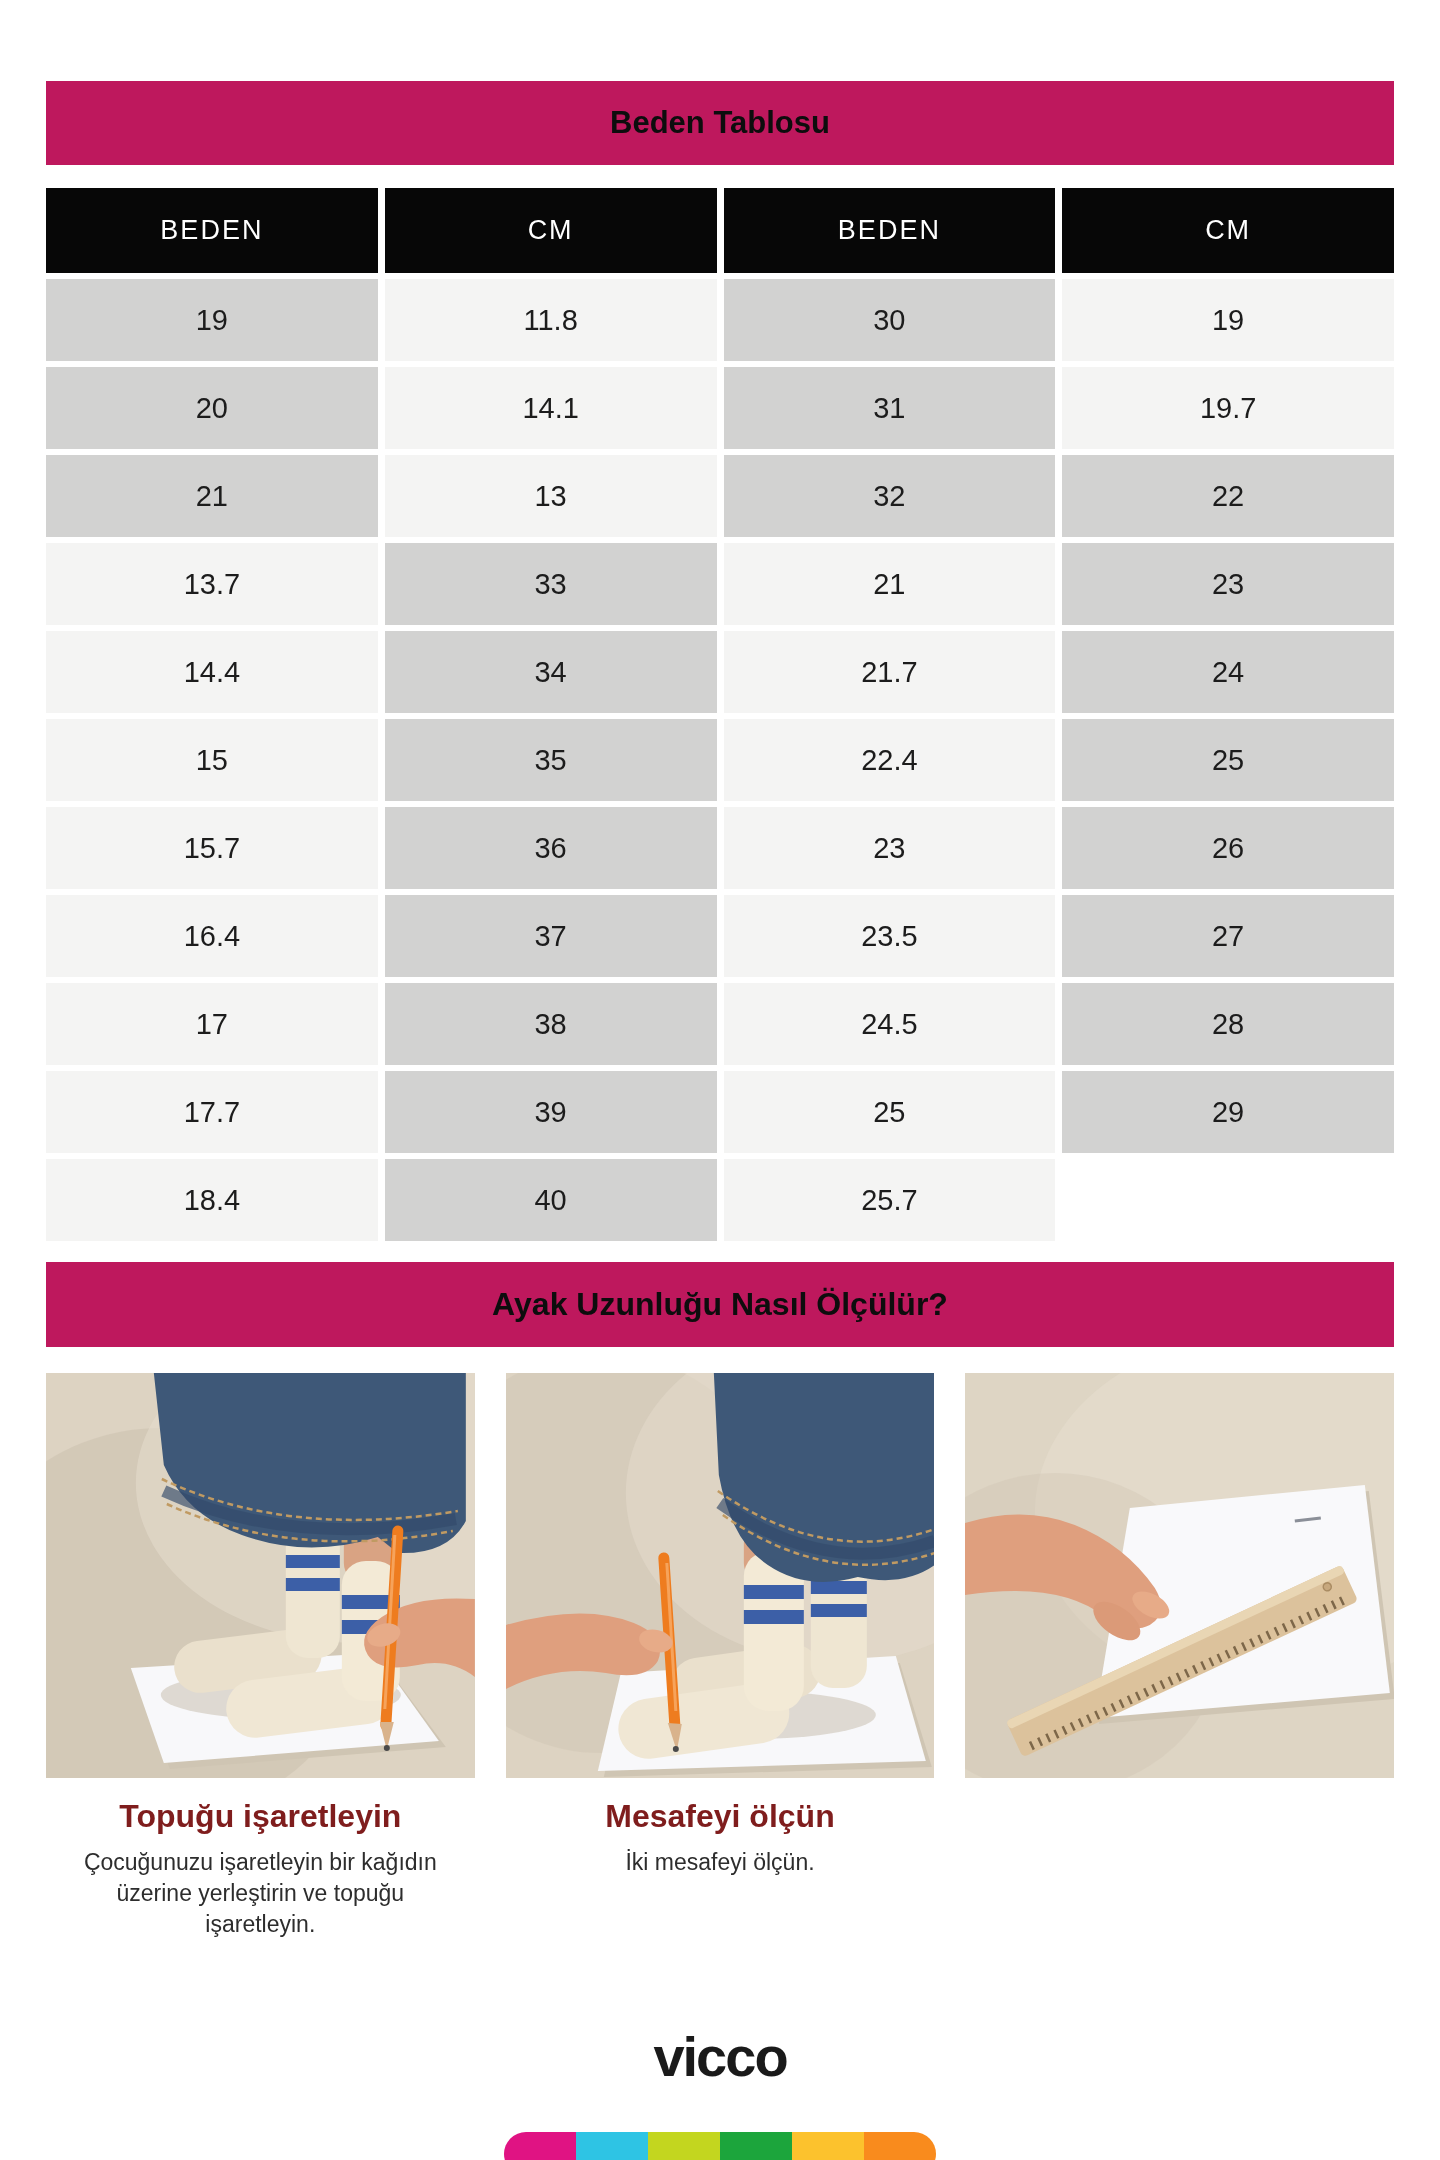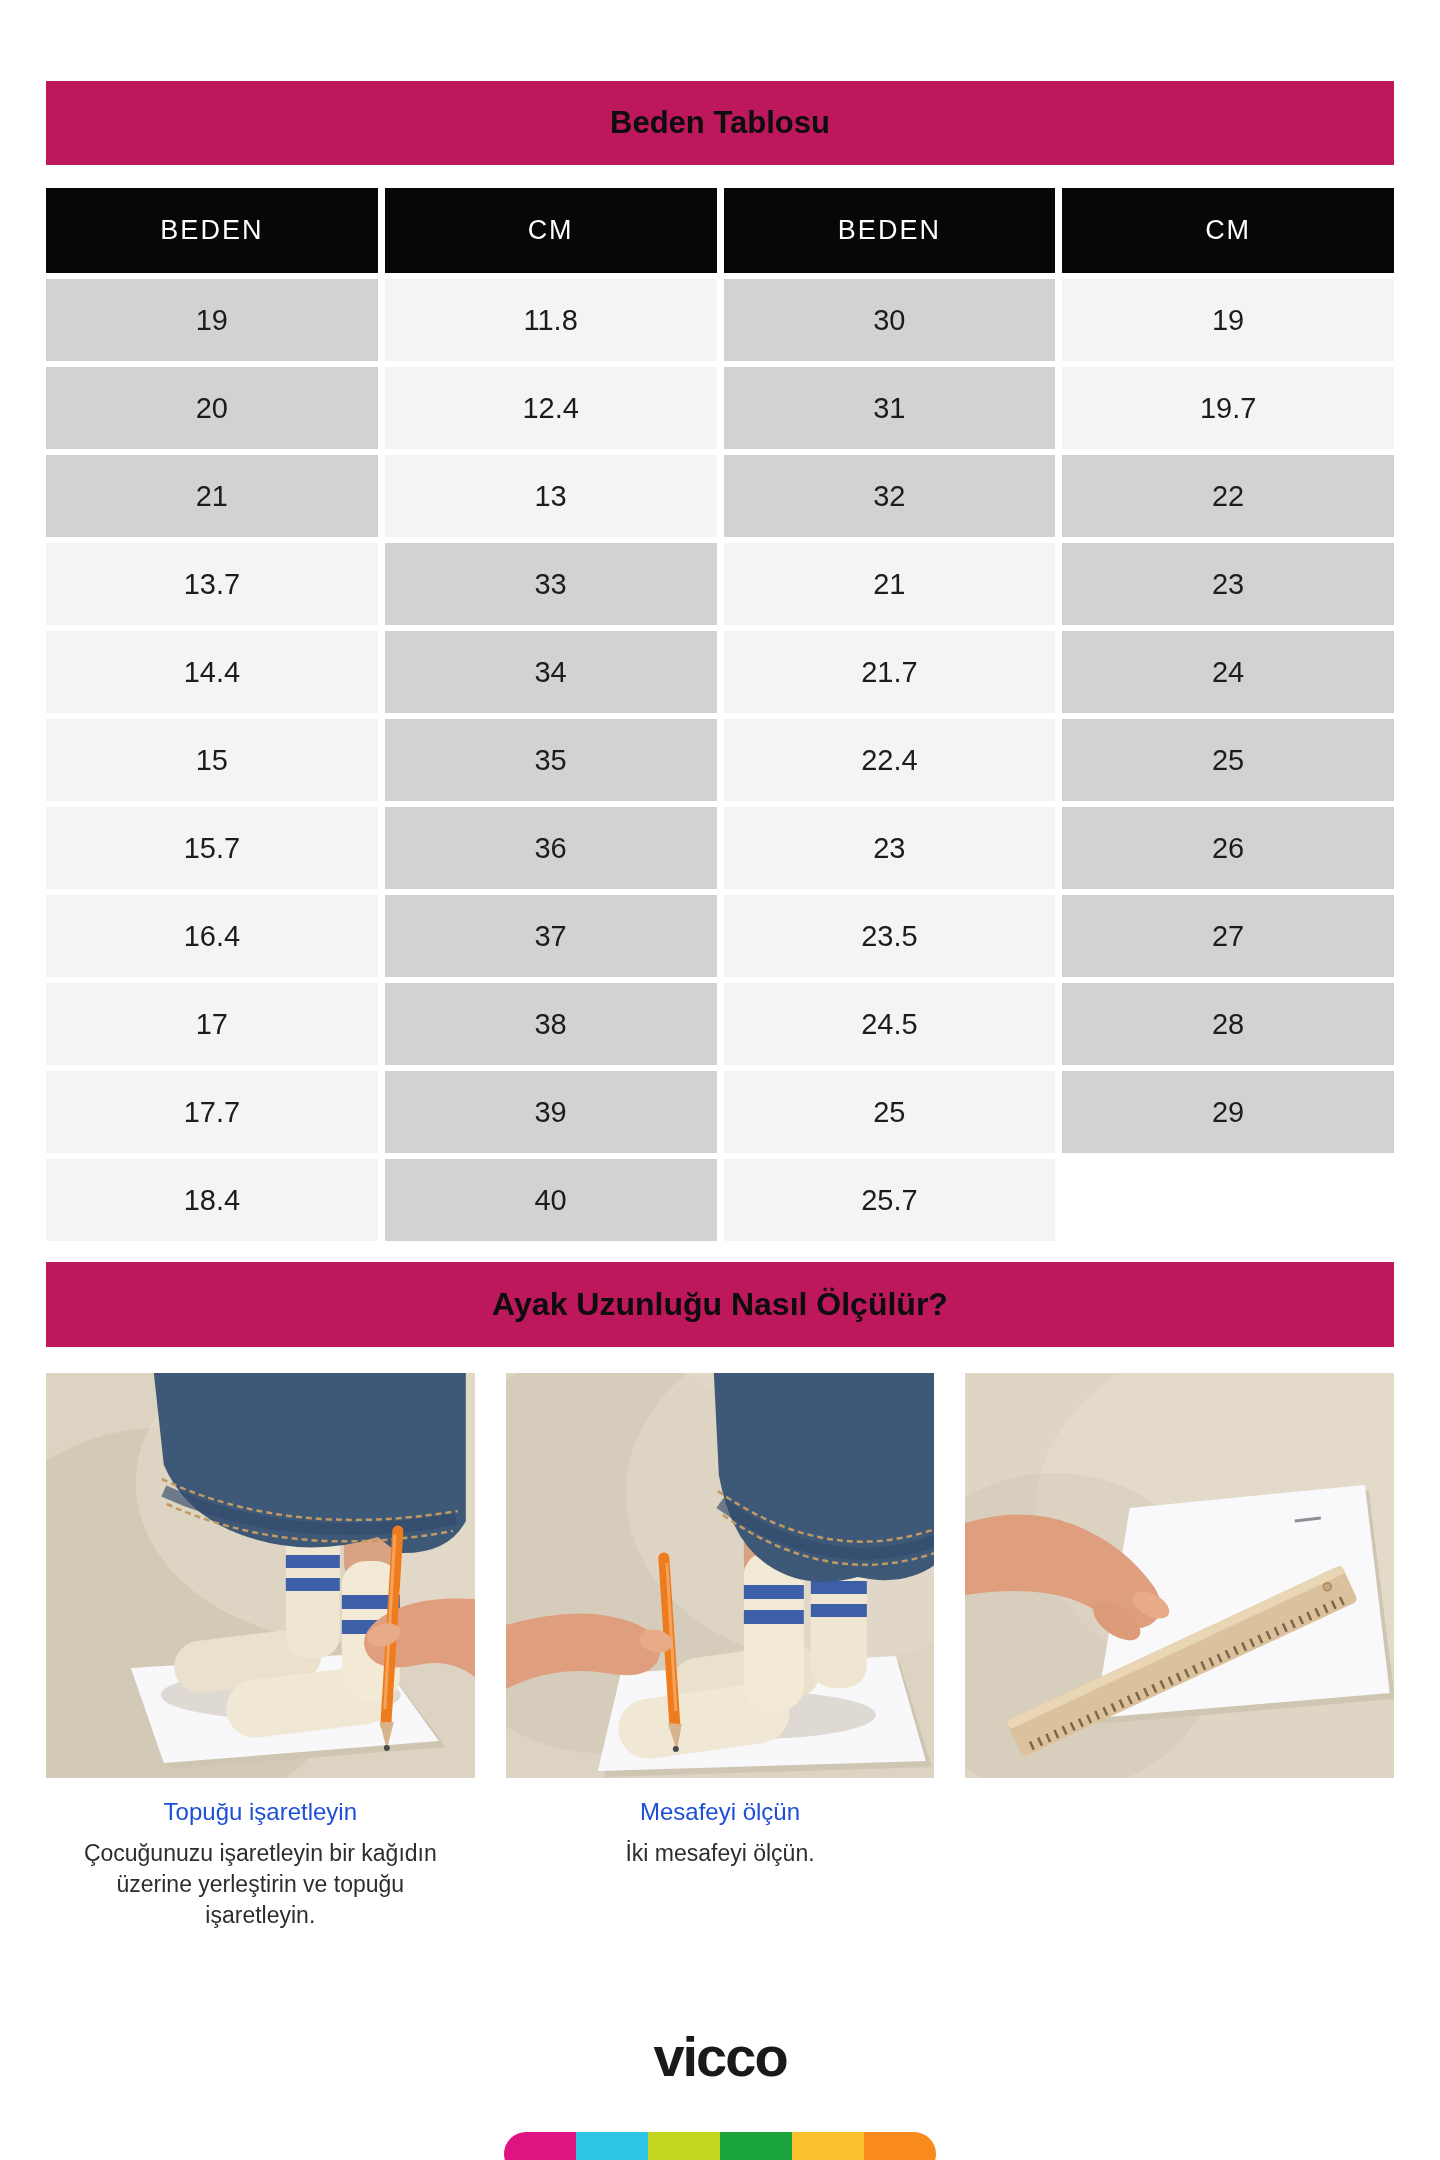--- a/index.html
+++ b/index.html
@@ -39,21 +39,21 @@
     display:grid;grid-template-columns:repeat(3,1fr);gap:31px;
   }
   .photo{height:405px;overflow:hidden;background:#dbd2c1;}
   .photo svg{display:block;width:100%;height:100%;}
 
   .steps{
     position:absolute;left:46px;top:1798px;width:1348px;
     display:grid;grid-template-columns:repeat(3,1fr);gap:31px;
     text-align:center;
   }
-  .step-title{font-size:24px;font-weight:400;color:#1d4ed8;}
+  .step-title{font-size:32px;font-weight:700;color:#7f1d1d;}
   .step-desc{margin:12px auto 0;font-size:23px;line-height:31px;color:#2d2d2d;max-width:94%;}
 
   .brand{position:absolute;left:0;top:2024px;width:100%;text-align:center;}
   .logo{font-size:56px;font-weight:800;letter-spacing:-2px;color:#1a1a1a;}
   .color-bar{
     position:absolute;left:504px;top:2132px;width:432px;height:44px;
     border-radius:22px;overflow:hidden;display:flex;
   }
   .color-bar span{flex:1;}
 </style>
@@ -68,21 +68,21 @@
   <div class="hcell">BEDEN</div>
   <div class="hcell">CM</div>
   <div class="hcell">BEDEN</div>
   <div class="hcell">CM</div>
 
 <div class="cell size">19</div>
     <div class="cell cm">11.8</div>
     <div class="cell size">30</div>
     <div class="cell cm">19</div>
     <div class="cell size">20</div>
-    <div class="cell cm">12.4</div>
+    <div class="cell cm">14.1</div>
     <div class="cell size">31</div>
     <div class="cell cm">19.7</div>
     <div class="cell size">21</div>
     <div class="cell cm">13</div>
     <div class="cell size">32</div>
     <div class="cell size">22</div>
     <div class="cell cm">13.7</div>
     <div class="cell size">33</div>
     <div class="cell cm">21</div>
     <div class="cell size">23</div>

